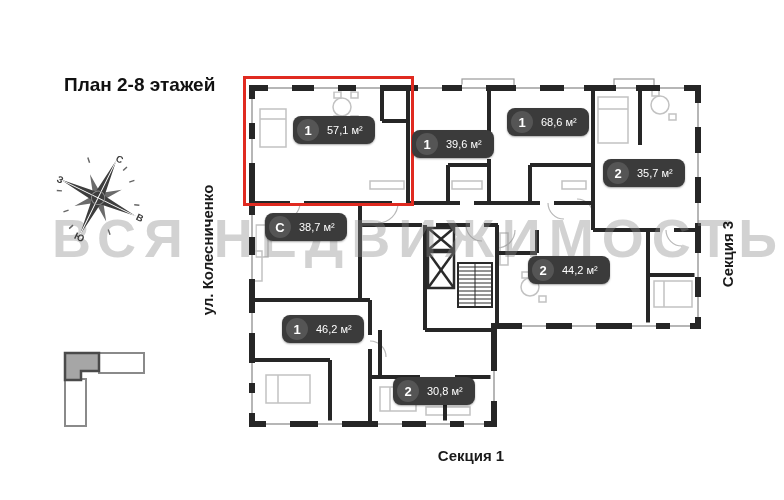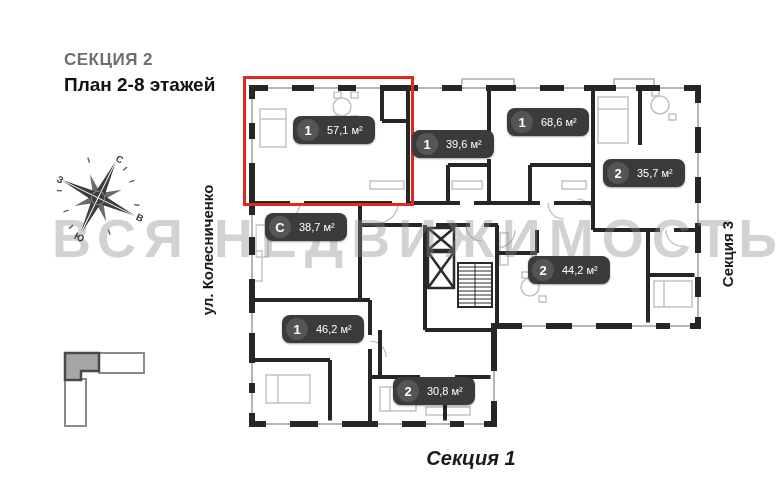--- a/index.html
+++ b/index.html
@@ -6,21 +6,21 @@
   .page{position:relative;width:784px;height:500px;background:#fff;overflow:hidden;
         font-family:"Liberation Sans",sans-serif;color:#1a1a1a;}
   .abs{position:absolute;}
   .title-gray{left:64px;top:50px;font-size:17px;font-weight:700;color:#6f6f6f;letter-spacing:.5px;z-index:5;}
   .title-black{left:64px;top:74px;font-size:19px;font-weight:700;color:#111;z-index:5;text-align:right;}
   .street-top{left:472px;top:41px;transform:translateX(-50%);font-size:17px;font-weight:700;z-index:5;}
   .street-left{left:207px;top:250px;transform:translate(-50%,-50%) rotate(-90deg);
                font-size:15px;font-weight:700;white-space:nowrap;z-index:5;}
   .section-right{left:727px;top:254px;transform:translate(-50%,-50%) rotate(-90deg);
                  font-size:15px;font-weight:700;white-space:nowrap;z-index:5;}
-  .section-bottom{left:471px;top:447px;transform:translateX(-50%);font-size:20px;font-weight:700;z-index:5;font-style:italic;}
+  .section-bottom{left:471px;top:447px;transform:translateX(-50%);font-size:15px;font-weight:700;z-index:5;}
   .watermark{left:52px;top:207px;font-size:54px;font-weight:700;letter-spacing:8px;
              color:#8c8c8c;opacity:.38;white-space:nowrap;z-index:2;pointer-events:none;}
   .red-outline{left:243px;top:76px;width:165px;height:124px;border:3px solid #e02a20;z-index:3;}
   .badge{position:absolute;display:flex;align-items:center;gap:8px;background:#3b3b3b;border-radius:8px;
          padding:3px 12px 3px 4px;z-index:4;box-shadow:0 1px 2px rgba(0,0,0,.35);cursor:pointer;}
   .bnum{width:22px;height:22px;border-radius:50%;background:#555;color:#fff;font-weight:700;font-size:13px;
         display:flex;align-items:center;justify-content:center;}
   .barea{color:#fff;font-size:11px;white-space:nowrap;}
   #plan{left:230px;top:75px;width:480px;height:370px;z-index:1;}
   #compass{left:52px;top:146px;width:96px;height:96px;z-index:5;}
@@ -198,21 +198,20 @@
   </div>
   <div class="badge" style="left: 282px; top: 315px; background: rgb(59, 59, 59);">
     <span class="bnum" style="background: rgb(85, 85, 85);">1</span>
     <span class="barea">46,2 м²</span>
   </div>
   <div class="badge" style="left: 393px; top: 377px; background: rgb(59, 59, 59);">
     <span class="bnum" style="background: rgb(85, 85, 85);">2</span>
     <span class="barea">30,8 м²</span>
   </div>
 
-  <div class="abs title-gray">СЕКЦИЯ 2</div>
   <div class="abs title-black">План 2-8 этажей</div>
   <div class="abs street-left">ул. Колесниченко</div>
   <div class="abs section-right">Секция 3</div>
   <div class="abs section-bottom">Секция 1</div>
 
   <svg id="compass" class="abs" viewBox="0 0 100 100">
     <g transform="rotate(26 48 54)">
       <path d="M70,25 l4,-4 M72,79 l4,4 M26,79 l-4,4 M24,25 l-4,-4 M59,17 l2,-5 M85,44 l5,-2 M37,91 l-2,5 M11,64 l-5,2" stroke="#666" stroke-width="1.5" fill="none"></path>
       <g transform="rotate(45 48 54)">
         <polygon points="48,28 52,50 74,54 52,58 48,80 44,58 22,54 44,50" fill="#6b6b6b"></polygon>

